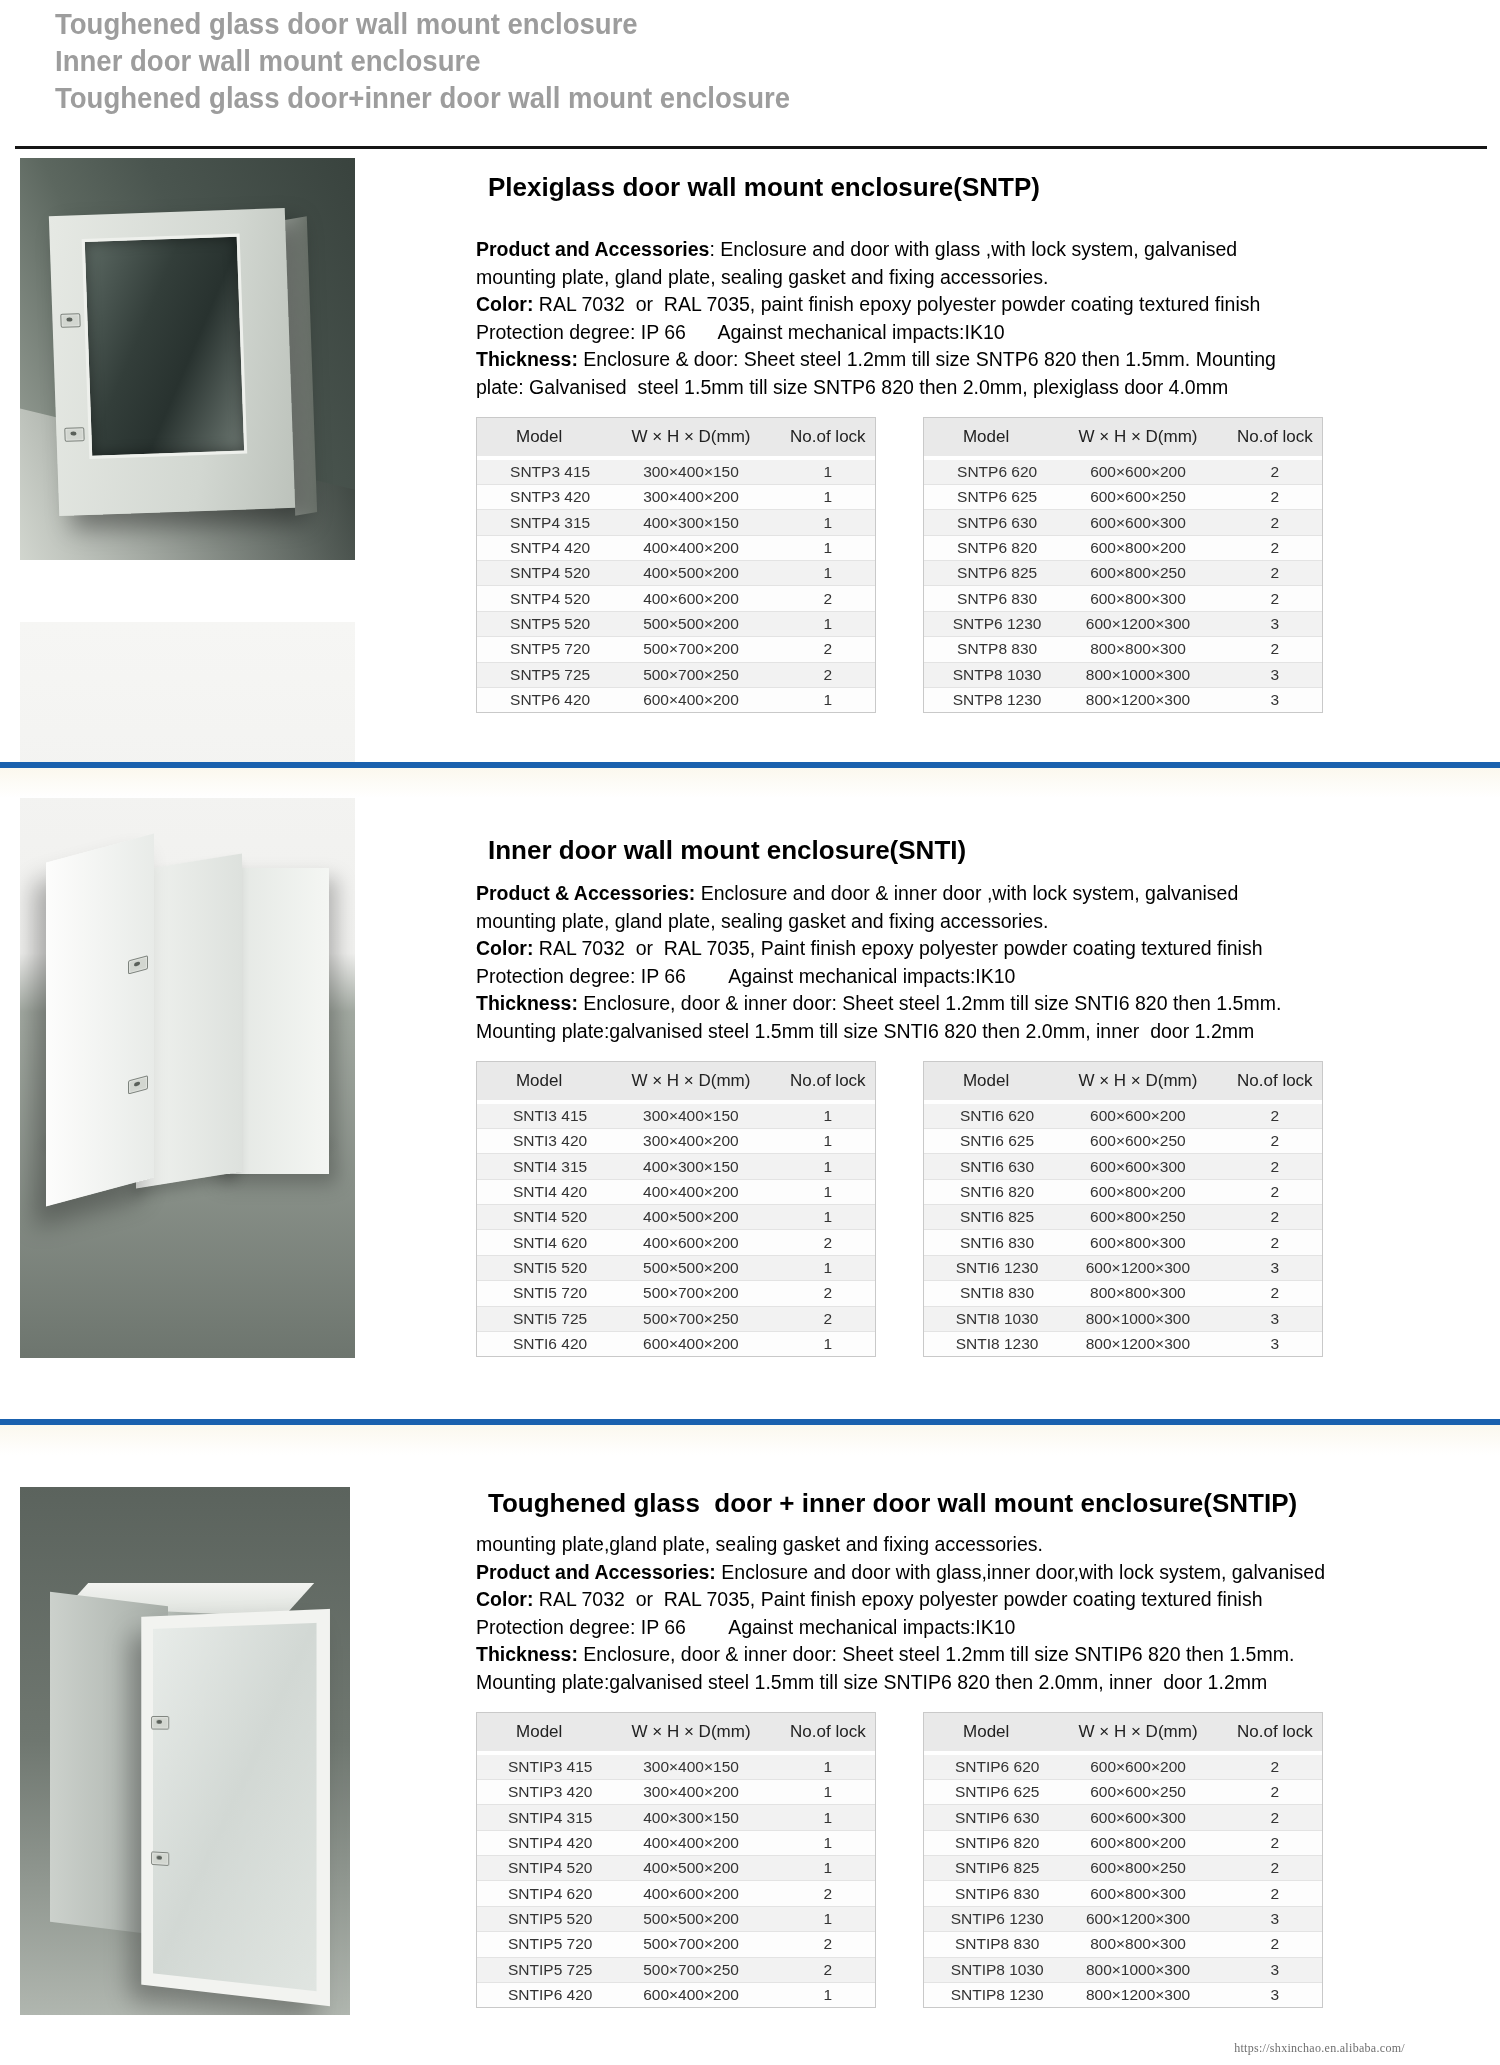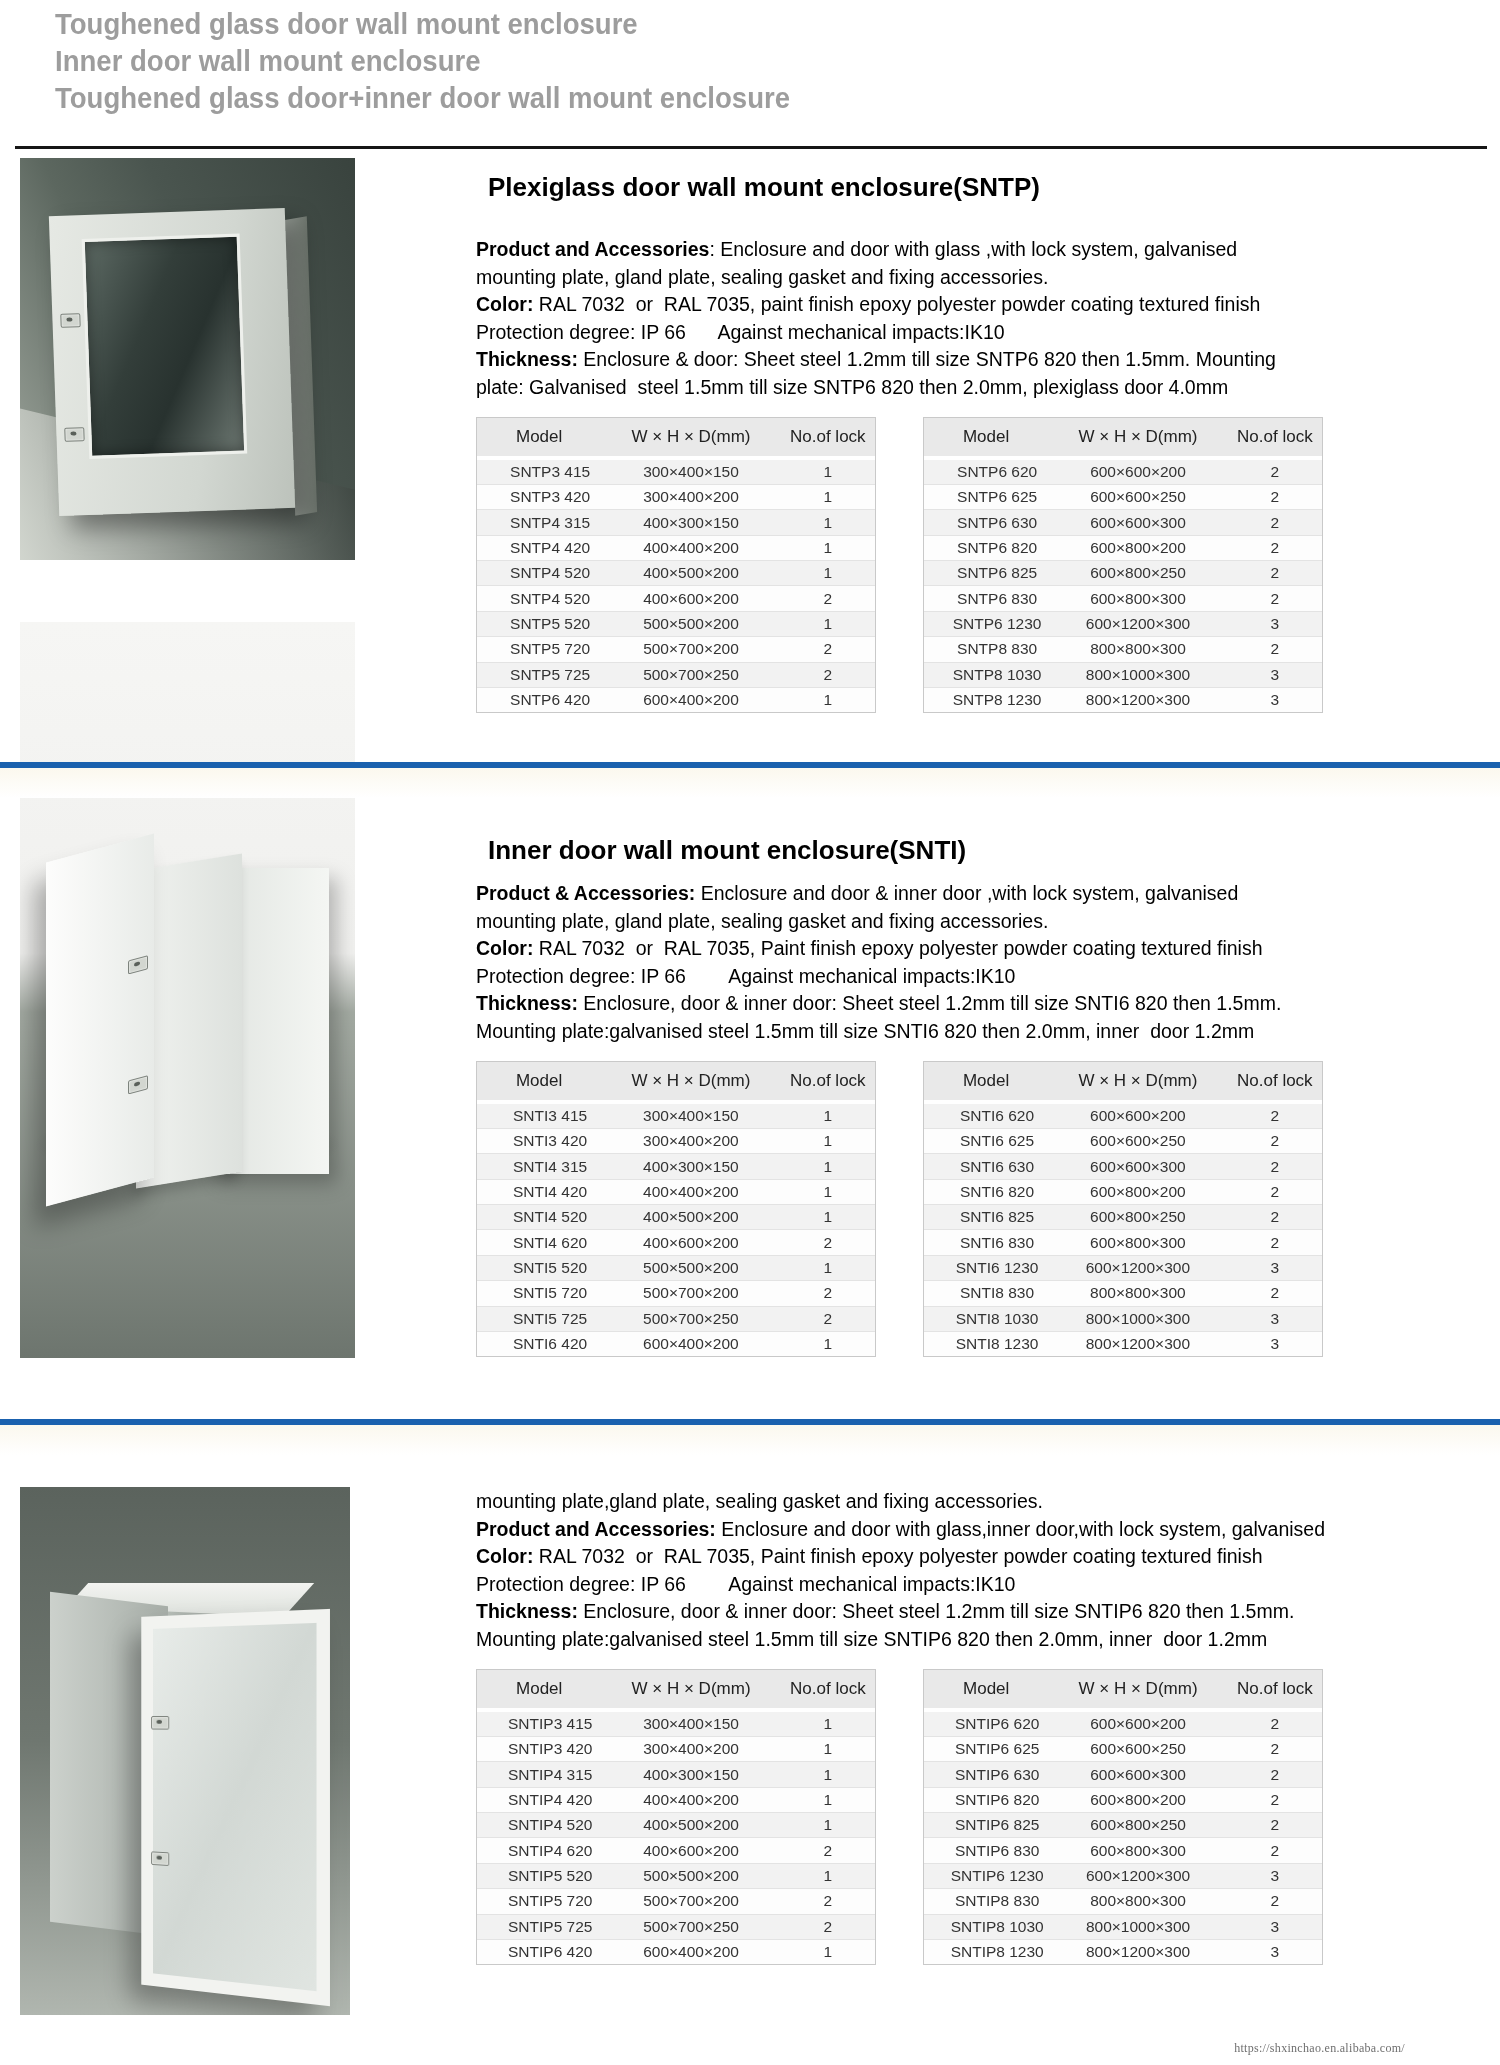--- a/index.html
+++ b/index.html
@@ -419,20 +419,21 @@
         <div class="top"></div>
         <div class="side"></div>
         <div class="cavity"></div>
         <div class="inner"></div>
         <div class="door">
           <div class="lockicon dlk1"></div>
           <div class="lockicon dlk2"></div>
         </div>
       </div>
       <div class="content">
+        <h2 class="stitle">Toughened glass  door + inner door wall mount enclosure(SNTIP)</h2>
         <div class="desc">
           <p>mounting plate,gland plate, sealing gasket and fixing accessories.</p>
           <p><b>Product and Accessories:</b> Enclosure and door with glass,inner door,with lock system, galvanised</p>
           <p><b>Color:</b> RAL 7032  or  RAL 7035, Paint finish epoxy polyester powder coating textured finish</p>
           <p>Protection degree: IP 66        Against mechanical impacts:IK10</p>
           <p><b>Thickness:</b> Enclosure, door &amp; inner door: Sheet steel 1.2mm till size SNTIP6 820 then 1.5mm.</p>
           <p>Mounting plate:galvanised steel 1.5mm till size SNTIP6 820 then 2.0mm, inner  door 1.2mm</p>
         </div>
         <div class="tables">
           <table>

